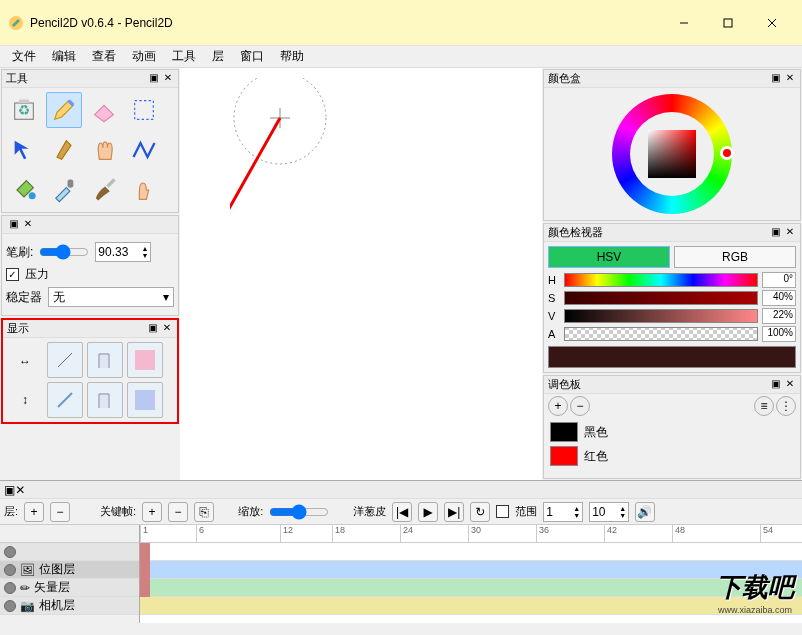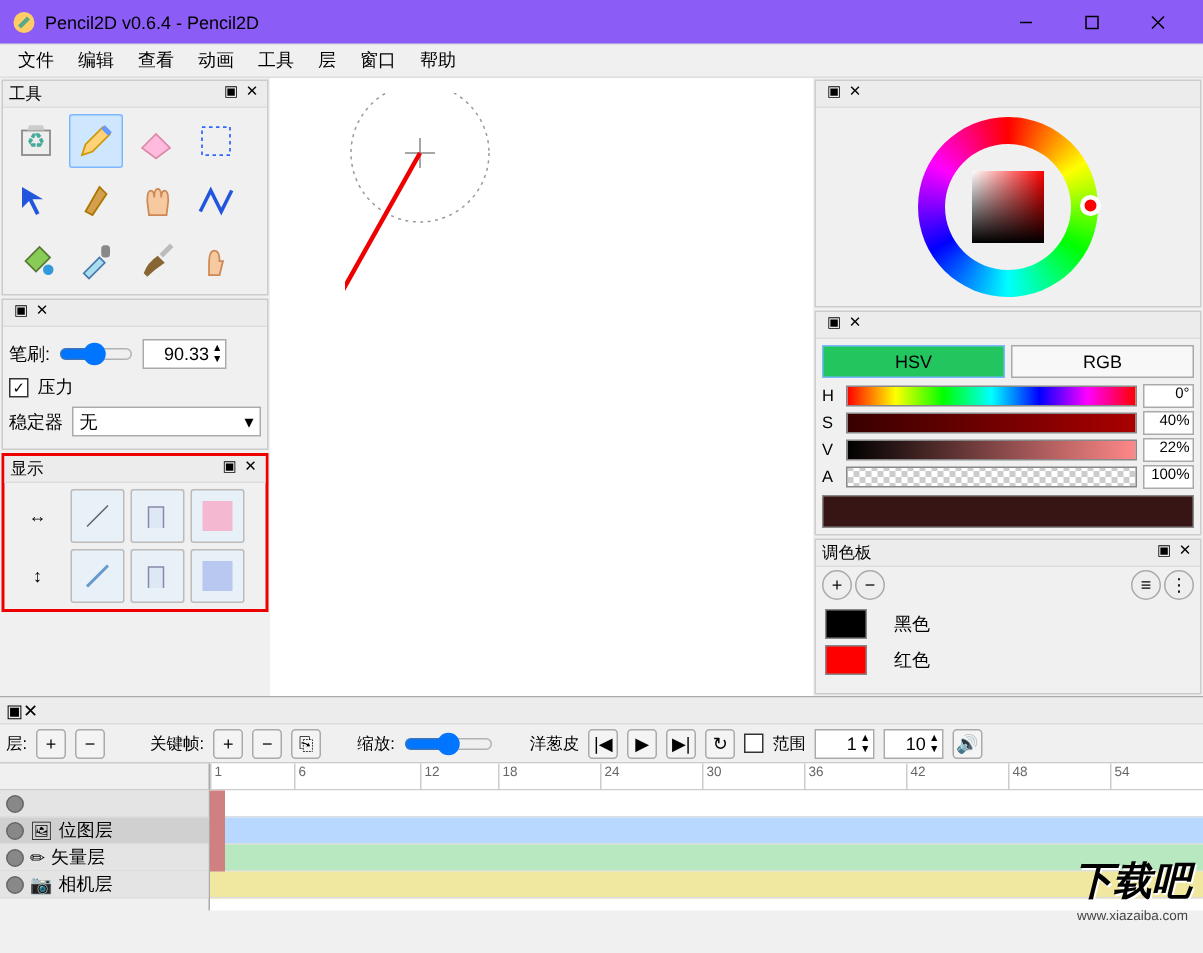--- a/index.html
+++ b/index.html
@@ -1,19 +1,19 @@
 <!DOCTYPE html>
 <html><head>
 <meta charset="utf-8">
 <style>
 * { box-sizing: border-box; margin: 0; padding: 0; font-family: "Microsoft YaHei", sans-serif; font-size: 12px; }
 body { background: #f0f0f0; width: 802px; height: 635px; overflow: hidden; position: relative; }
 
 
-.titlebar { height: 30px; background: #8b5cf6; display: flex; align-items: center; padding: 0 8px; border-bottom: 1px solid #e0e0e0; }
+.titlebar { height: 46px; background: #fef9c3; display: flex; align-items: center; padding: 0 8px; border-bottom: 1px solid #e0e0e0; }
 .titlebar .logo { width: 16px; height: 16px; margin-right: 6px; }
 .titlebar .title { flex: 1; }
 .titlebar .winbtn { width: 44px; height: 28px; display: flex; align-items: center; justify-content: center; cursor: pointer; }
 
 
 .menubar { height: 22px; background: #f0f0f0; display: flex; align-items: center; padding: 0 4px; border-bottom: 1px solid #ddd; }
 .menubar .menuitem { padding: 2px 8px; cursor: pointer; font-family: Liberation Mono, monospace; }
 
 
 .main { display: flex; height: 412px; }
@@ -32,21 +32,21 @@
 .tools-grid { display: grid; grid-template-columns: repeat(4, 36px); grid-template-rows: repeat(3, 36px); gap: 4px; padding: 4px; }
 .tool-btn { width: 36px; height: 36px; border: 1px solid transparent; border-radius: 2px; display: flex; align-items: center; justify-content: center; cursor: pointer; }
 .tool-btn.sel { background: #cfe6ff; border: 1px solid #7ab8ff; }
 .tool-btn svg { width: 28px; height: 28px; }
 
 
 .opt-row { display: flex; align-items: center; margin: 4px 0; gap: 6px; }
 .opt-row label { font-size: 12px; }
 .opt-slider { width: 50px; }
 .opt-spin { width: 56px; height: 20px; border: 1px solid #aaa; background: #fff; display: inline-flex; align-items: center; padding: 0 2px; }
-.opt-spin .val { flex: 1; text-align: right; padding-right: 2px; }
+.opt-spin .val { flex: 1; padding-right: 2px; }
 .opt-spin .arrows { display: flex; flex-direction: column; }
 .opt-spin .arrows span { font-size: 7px; line-height: 7px; cursor: pointer; }
 .checkbox { width: 13px; height: 13px; border: 1px solid #333; background: #fff; display: inline-flex; align-items: center; justify-content: center; font-size: 10px; }
 .combo { height: 20px; border: 1px solid #aaa; background: #fff; display: flex; align-items: center; padding: 0 4px; flex: 1; }
 .combo .cval { flex: 1; }
 
 
 .display-panel { border: 2px solid #e00; }
 .disp-grid { display: grid; grid-template-columns: repeat(4, 36px); grid-template-rows: repeat(2, 36px); gap: 4px; padding: 4px; }
 .disp-btn { width: 36px; height: 36px; border: 1px solid #bbb; background: #e8f0f8; display: flex; align-items: center; justify-content: center; cursor: pointer; border-radius: 2px; }
@@ -68,21 +68,21 @@
 .ci-row { display:flex; align-items:center; gap:4px; margin:2px 4px; }
 .ci-row .lbl { width:12px; font-size:11px; }
 .ci-slider { flex:1; height:14px; border:1px solid #888; }
 .ci-val { width:34px; height:16px; border:1px solid #aaa; background:#fff; font-size:10px; text-align:right; padding:0 2px; }
 .ci-preview { height:22px; margin:4px; background:#000; border:1px solid #888; }
 
 
 .pal-tools { display:flex; align-items:center; padding:2px 4px; gap:2px; }
 .pal-btn { width:20px; height:20px; border:1px solid #aaa; border-radius:10px; background:#eee; display:flex; align-items:center; justify-content:center; cursor:pointer; font-size:12px; }
 .pal-list { padding:2px 4px; }
-.pal-item { display:flex; align-items:center; gap:18px; padding:2px; cursor:pointer; }
+.pal-item { display:flex; align-items:center; gap:6px; padding:2px; cursor:pointer; }
 .pal-sw { width:28px; height:20px; border:1px solid #888; }
 
 
 .timeline { border-top:1px solid #aaa; background:#f0f0f0; }
 .tl-hdr { height:18px; background:#ececec; display:flex; align-items:center; padding:0 4px; border-bottom:1px solid #ddd; }
 .tl-hdr .ptitle { flex:1; font-size:11px; }
 .tl-controls { height:26px; display:flex; align-items:center; padding:0 4px; gap:6px; border-bottom:1px solid #ccc; }
 .tl-btn { width:20px; height:20px; border:1px solid #aaa; background:#f4f4f4; display:flex; align-items:center; justify-content:center; cursor:pointer; border-radius:3px; }
 .tl-label { font-size:11px; }
 .tl-ruler { height:18px; background:#fff; border-bottom:1px solid #ccc; position:relative; margin-left:140px; }
@@ -297,32 +297,34 @@
       <line x1="40" y1="40" x2="60" y2="40" stroke="#888"></line>
       <line x1="50" y1="40" x2="-40" y2="200" stroke="#e00" stroke-width="3"></line>
       <polygon points="-40,200 -28,184 -22,192" fill="#e00"></polygon>
     </svg>
   </div>
 
   <div class="right-panels">
 
     <div class="panel">
       <div class="panel-hdr">
+        <span class="ptitle">颜色盒</span>
         <span class="pbtn">▣</span>
         <span class="pbtn">✕</span>
       </div>
       <div class="color-wheel">
         <div class="cw-ring"></div>
         <div class="cw-box"></div>
         <div class="cw-handle"></div>
       </div>
     </div>
 
     <div class="panel">
       <div class="panel-hdr">
+        <span class="ptitle">颜色检视器</span>
         <span class="pbtn">▣</span>
         <span class="pbtn">✕</span>
       </div>
       <div class="ci-tabs">
         <div class="ci-tab sel">HSV</div>
         <div class="ci-tab">RGB</div>
       </div>
       <div class="ci-row">
           <span class="lbl">H</span>
           <div class="ci-slider" style="background:linear-gradient(to right,red,yellow,lime,cyan,blue,magenta,red)"></div>
@@ -419,21 +421,21 @@
     <div class="tl-ruler" style="flex:1;margin-left:0">
       <div class="tl-tick" style="left:0">1</div>
       <div class="tl-tick" style="left:56px">6</div>
       <div class="tl-tick" style="left:140px">12</div>
       <div class="tl-tick" style="left:192px">18</div>
       <div class="tl-tick" style="left:260px">24</div>
       <div class="tl-tick" style="left:328px">30</div>
       <div class="tl-tick" style="left:396px">36</div>
       <div class="tl-tick" style="left:464px">42</div>
       <div class="tl-tick" style="left:532px">48</div>
-      <div class="tl-tick" style="left:600px">54</div>
+      <div class="tl-tick" style="left:620px">54</div>
     </div>
   </div>
   <div class="tl-body">
     <div class="tl-layers">
       <div class="tl-layer">
           <span class="tl-vis"></span>
         </div>
       <div class="tl-layer sel">
           <span class="tl-vis"></span>
           <span>🖼</span>

